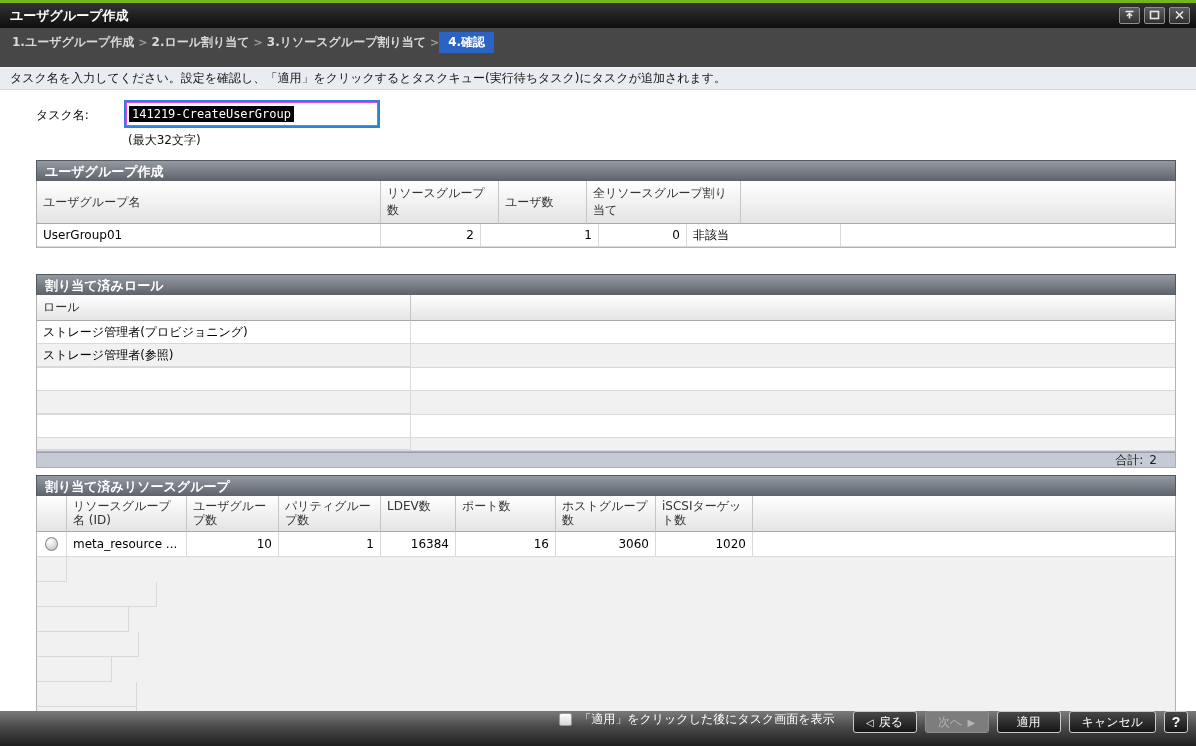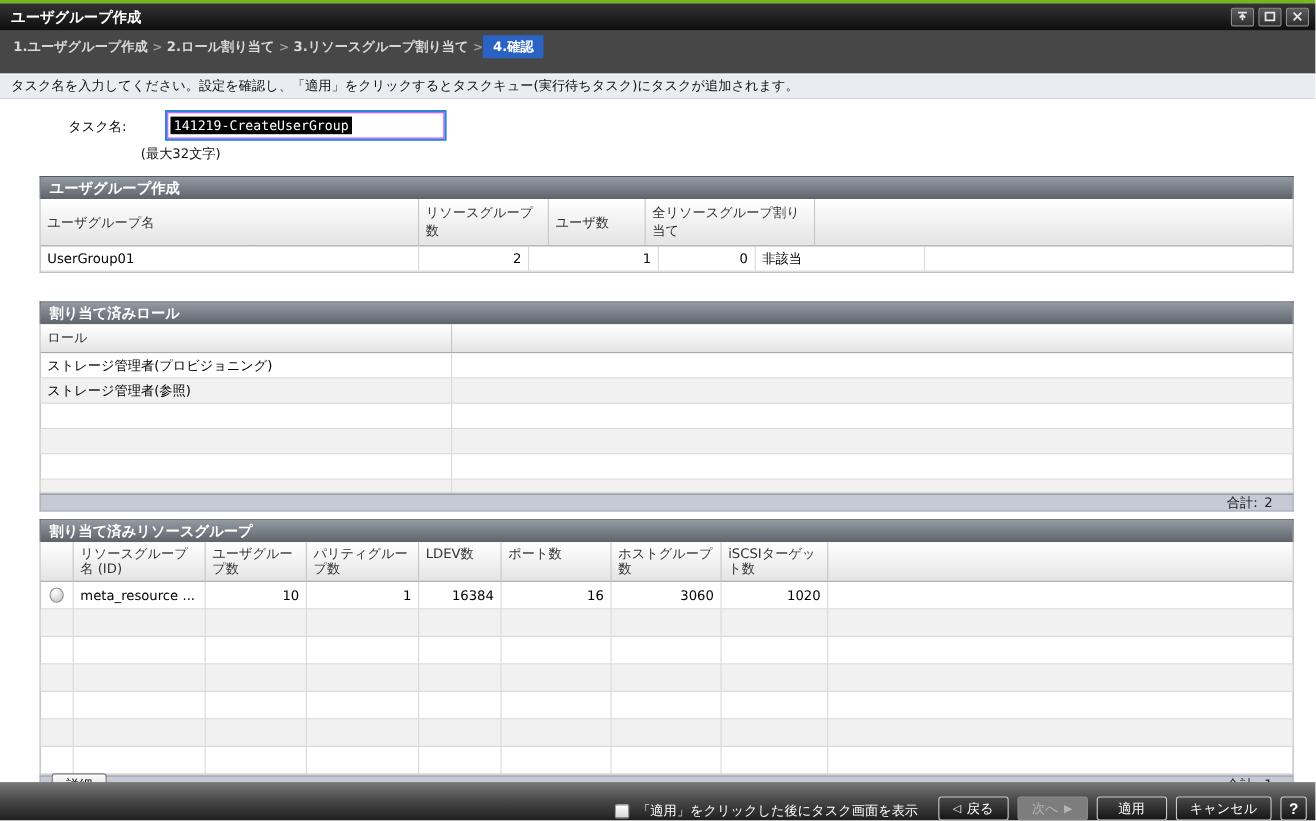--- a/index.html
+++ b/index.html
@@ -34,21 +34,21 @@
 
   
   .instruction {
     height:23px; background:#e9edf2; border-top:1px solid #f7f9fb;
     border-bottom:1px solid #d4d8dd;
     display:flex; align-items:center; padding-left:10px; color:#111;
   }
 
   
   .content { padding:8px 20px 0 36px; }
-  .task-row { display:flex; margin-top:4px;margin-left:26px; }
+  .task-row { display:flex; margin-top:4px; }
   .task-label { width:90px; padding-top:5px; }
   .task-input {
     width:252px; height:24px; background:#fff; border:1px solid #d946ef;
     outline:2px solid #2f83d6; display:flex; align-items:center; padding:0 2px;
   }
   .task-value {
     background:#000; color:#fff; font-family:"DejaVu Sans Mono","Liberation Mono",monospace;
     font-size:12px; padding:1px 3px; white-space:nowrap;
   }
   .task-hint { margin:6px 0 0 92px; color:#111; }
@@ -61,21 +61,21 @@
     border:1px solid #53575e; border-bottom:none;
   }
   .grid { border:1px solid #b2b2b2; border-top:none; background:#fff; }
   .hrow { display:flex; background:linear-gradient(#ffffff,#e3e3e3); }
   .hcell {
     color:#333; padding:4px 6px; border-right:1px solid #c6c6c6;
     border-bottom:1px solid #a9a9a9; display:flex; align-items:center;
   }
   .hcell.tall { height:36px; align-items:flex-start; padding-top:3px; line-height:14px; }
   .row { display:flex; }
-  .row.alt { background:#f1f1f1; }
+  .row.alt { background:#f1f1f1;flex-direction:column; }
   .cell {
     padding:0 6px; border-right:1px solid #d9d9d9; border-bottom:1px solid #d9d9d9;
     line-height:23px; height:23px; overflow:hidden; white-space:nowrap;
   }
   .r25 .cell { line-height:25px; height:25px; }
   .cell.num { text-align:right; }
   .cell.short { height:12px; line-height:12px; }
   .tfoot {
     height:16px; background:#c5cad4; border:1px solid #a7adb9; border-top:1px solid #9aa0ac;
     display:flex; align-items:center; padding:0 18px 0 10px;
@@ -103,21 +103,21 @@
     background:linear-gradient(#fdfdfd,#d2d2d2); border:1px solid #7e7e7e;
     border-radius:3px; cursor:pointer;
   }
 
   .gap1 { height:26px; } .gap2 { height:7px; }
 
   
   .actionbar {
     position:absolute; left:0; bottom:0; width:1196px; height:35px;
     background:linear-gradient(#7b7b7b,#4a4a4a 45%,#1f1f1f);
-    display:flex; align-items:flex-end; justify-content:flex-end; gap:8px; padding-right:8px;
+    display:flex; align-items:flex-start; justify-content:flex-end; gap:8px; padding-right:8px;
   }
   .chk-wrap { display:flex; align-items:center; margin-right:10px; }
   .checkbox {
     width:13px; height:13px; border:1px solid #9a9a9a; border-radius:2px;
     background:linear-gradient(#fefefe,#d7d7d7); margin-right:7px; cursor:pointer;
   }
   .chk-label { color:#fff; }
   .btn-dark {
     height:22px; min-width:64px; padding:0 12px; color:#fff; font-size:12px;
     background:linear-gradient(#484848,#161616); border:1px solid #c9c9c9;

